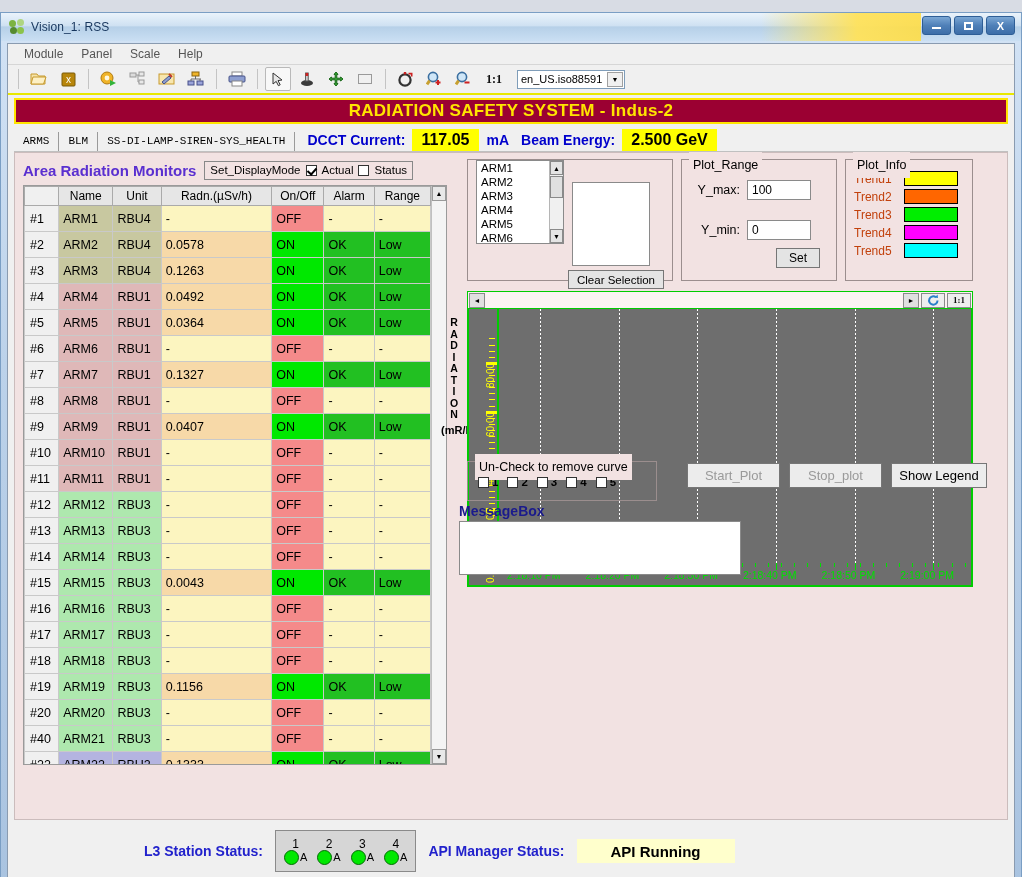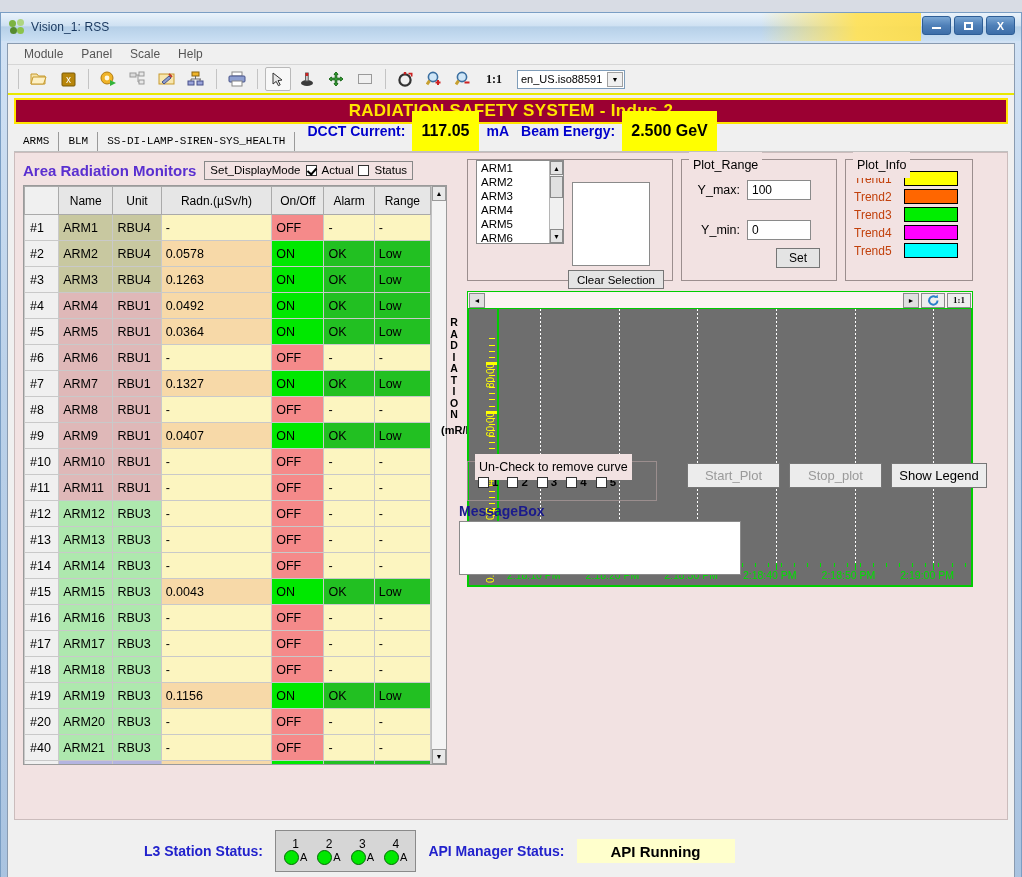--- a/index.html
+++ b/index.html
@@ -98,21 +98,21 @@
     border-bottom:1px solid #c0c0c0;
   }
   .tab {
     font-family:"Liberation Mono", monospace; font-size:11px; color:#000;
     padding:3px 9px 4px 9px; border-right:1px solid #9a9a9a; white-space:nowrap;
   }
   .statbit { display:flex; align-items:center; margin-left:12px; }
   .statlbl { font-size:14px; font-weight:bold; color:#0000cc; white-space:nowrap;}
   .statval {
     background:#ffff00; font-size:16px; font-weight:bold; color:#000;
-    padding:11px 9px; margin-left:7px; white-space:nowrap;
+    padding:2px 9px; margin-left:7px; white-space:nowrap;
   }
   .statunit { font-size:14px; font-weight:bold; color:#0000cc; margin-left:8px; }
 
   
   #main {
     margin:0 6px 0 6px; flex:1;
     background:#f2e2e2;
     border:1px solid #cbbcbc;
     display:flex; position:relative;
   }
@@ -130,21 +130,21 @@
   .cb.on::after{content:"";position:absolute;left:2px;top:0px;width:4px;height:7px;border:solid #000;border-width:0 2px 2px 0;transform:rotate(42deg);}
 
   #tablewrap {
     margin-top:4px; width:424px; height:580px;
     border:1px solid #9a9a9a; background:#fff;
     display:flex; overflow:hidden;
   }
   table { border-collapse:collapse; width:408px; table-layout:fixed; }
   thead th {
     background:#e6e6e6; border:1px solid #aaa; font-size:12px; font-weight:normal;
-    color:#000; height:28px; text-align:center;
+    color:#000; height:19px; text-align:center;
   }
   tbody td {
     border:1px solid #c9c9c9; height:26px; font-size:12.5px; color:#000;
     padding-left:4px; overflow:hidden; white-space:nowrap;
   }
   .c-idx  { width:34px; background:#f0f0f0; text-align:left; padding-left:5px;}
   .c-name { width:54px; }
   .c-unit { width:48px; }
   .c-rad  { width:110px; }
   .c-onoff{ width:52px; }

